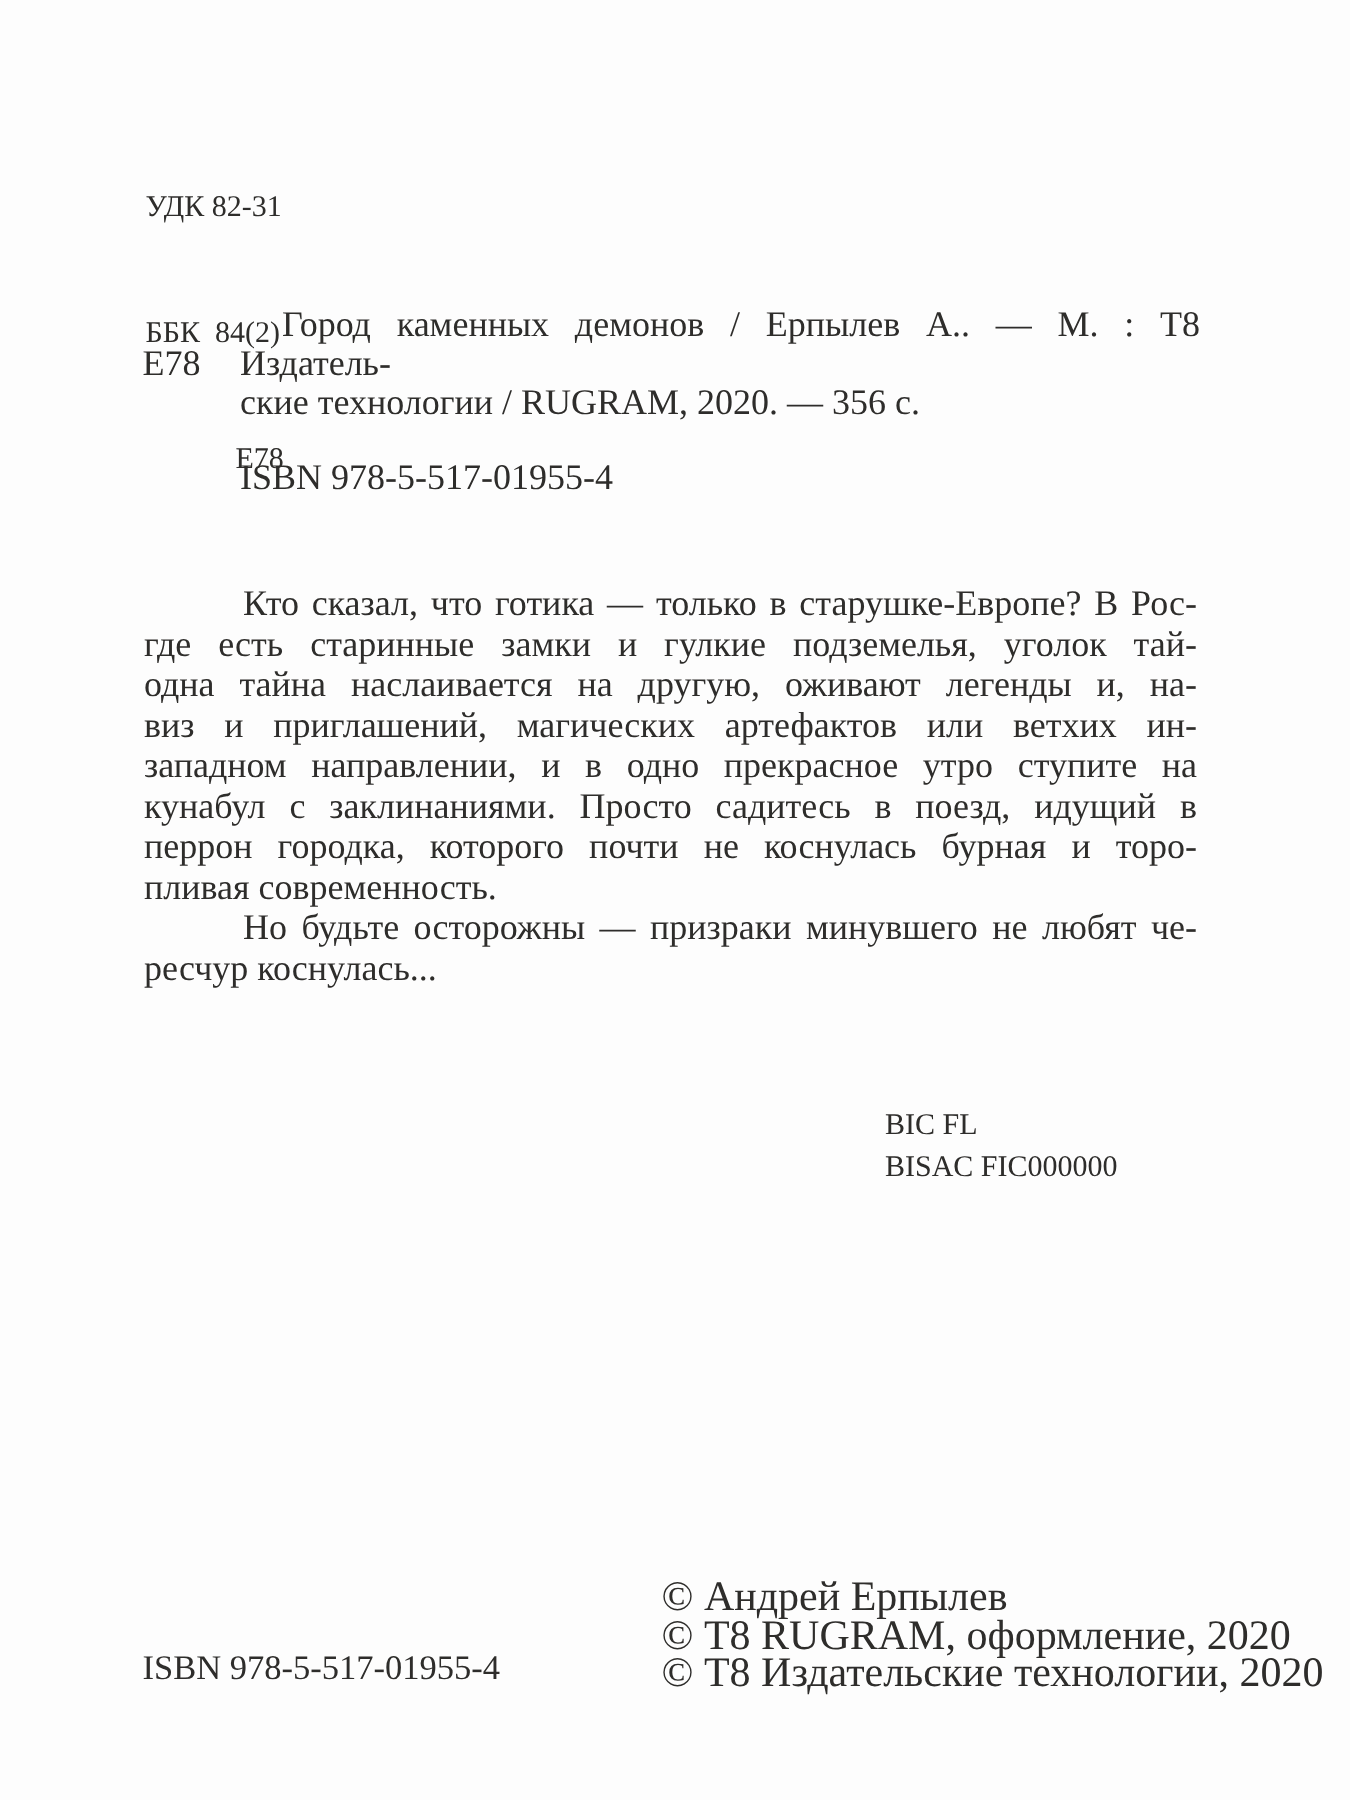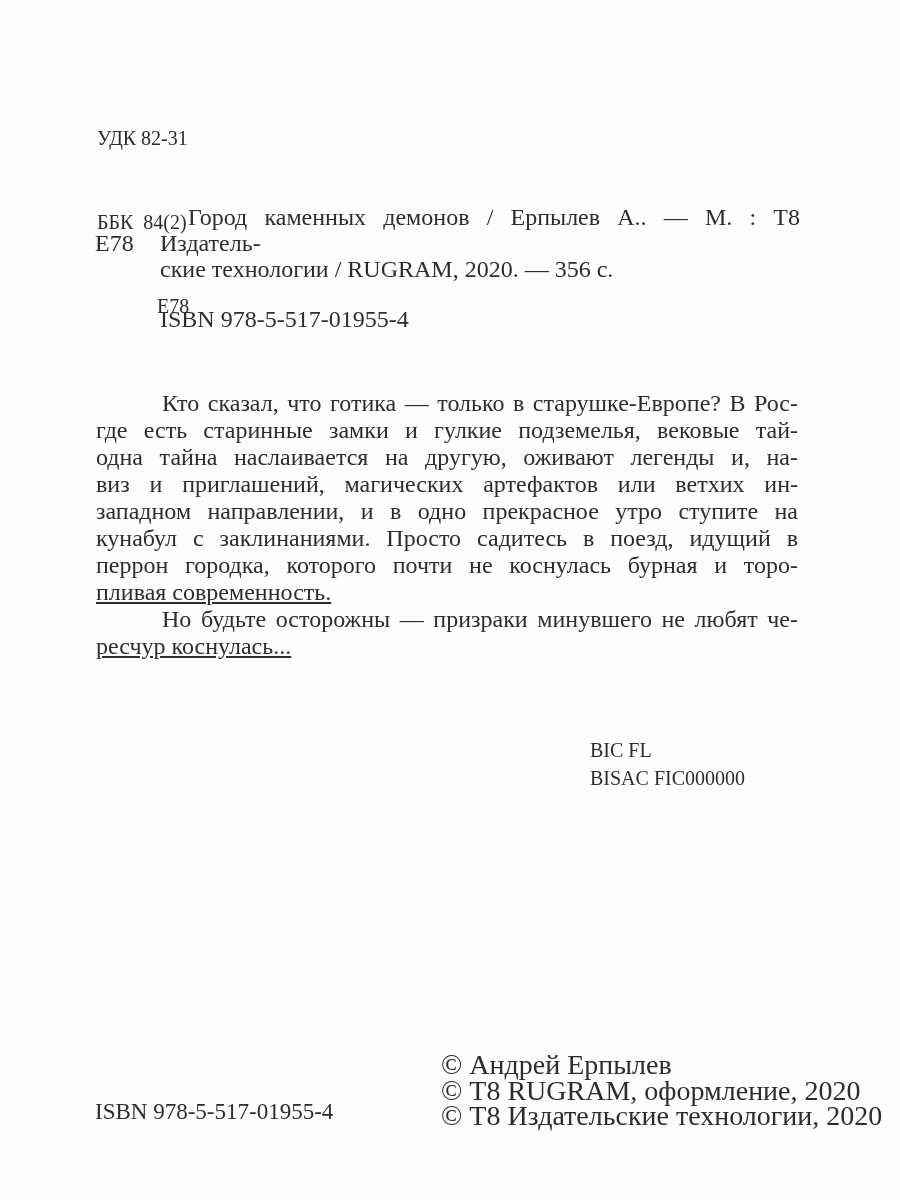--- a/index.html
+++ b/index.html
@@ -55,21 +55,21 @@
     width: 702px;
     font-size: 24px;
     line-height: 27px;
     margin-top: 28px;
   }
   .annotation .line {
     text-align: justify;
     text-align-last: justify;
   }
   .annotation .para .line:first-child { text-indent: 66px; }
-  .annotation .para .line:last-child { text-align-last: left; text-decoration: underline; }
+  .annotation .para .line:last-child { text-align-last: left; }
 
   
   .subject-codes {
     left: 590px;
     top: 736px;
     font-size: 20px;
     line-height: 28px;
   }
 
   
@@ -97,21 +97,21 @@
 <div class="abs catalog">
   <div class="margin-code">Е78</div>
   <div class="bib1">Город каменных демонов / Ерпылев А.. — М. : Т8 Издатель-</div>
   <div class="bib2">ские технологии / RUGRAM, 2020. — 356 с.</div>
   <div class="isbn-line">ISBN 978-5-517-01955-4</div>
 </div>
 
 <div class="abs annotation">
   <div class="para">
       <div class="line">Кто сказал, что готика — только в старушке-Европе? В Рос-</div>
-      <div class="line">где есть старинные замки и гулкие подземелья, вековые тай-</div>
+      <div class="line">где есть старинные замки и гулкие подземелья, уголок тай-</div>
       <div class="line">одна тайна наслаивается на другую, оживают легенды и, на-</div>
       <div class="line">виз и приглашений, магических артефактов или ветхих ин-</div>
       <div class="line">западном направлении, и в одно прекрасное утро ступите на</div>
       <div class="line">кунабул с заклинаниями. Просто садитесь в поезд, идущий в</div>
       <div class="line">перрон городка, которого почти не коснулась бурная и торо-</div>
       <div class="line">пливая современность.</div>
     </div>
   <div class="para">
       <div class="line">Но будьте осторожны — призраки минувшего не любят че-</div>
       <div class="line">ресчур коснулась...</div>

